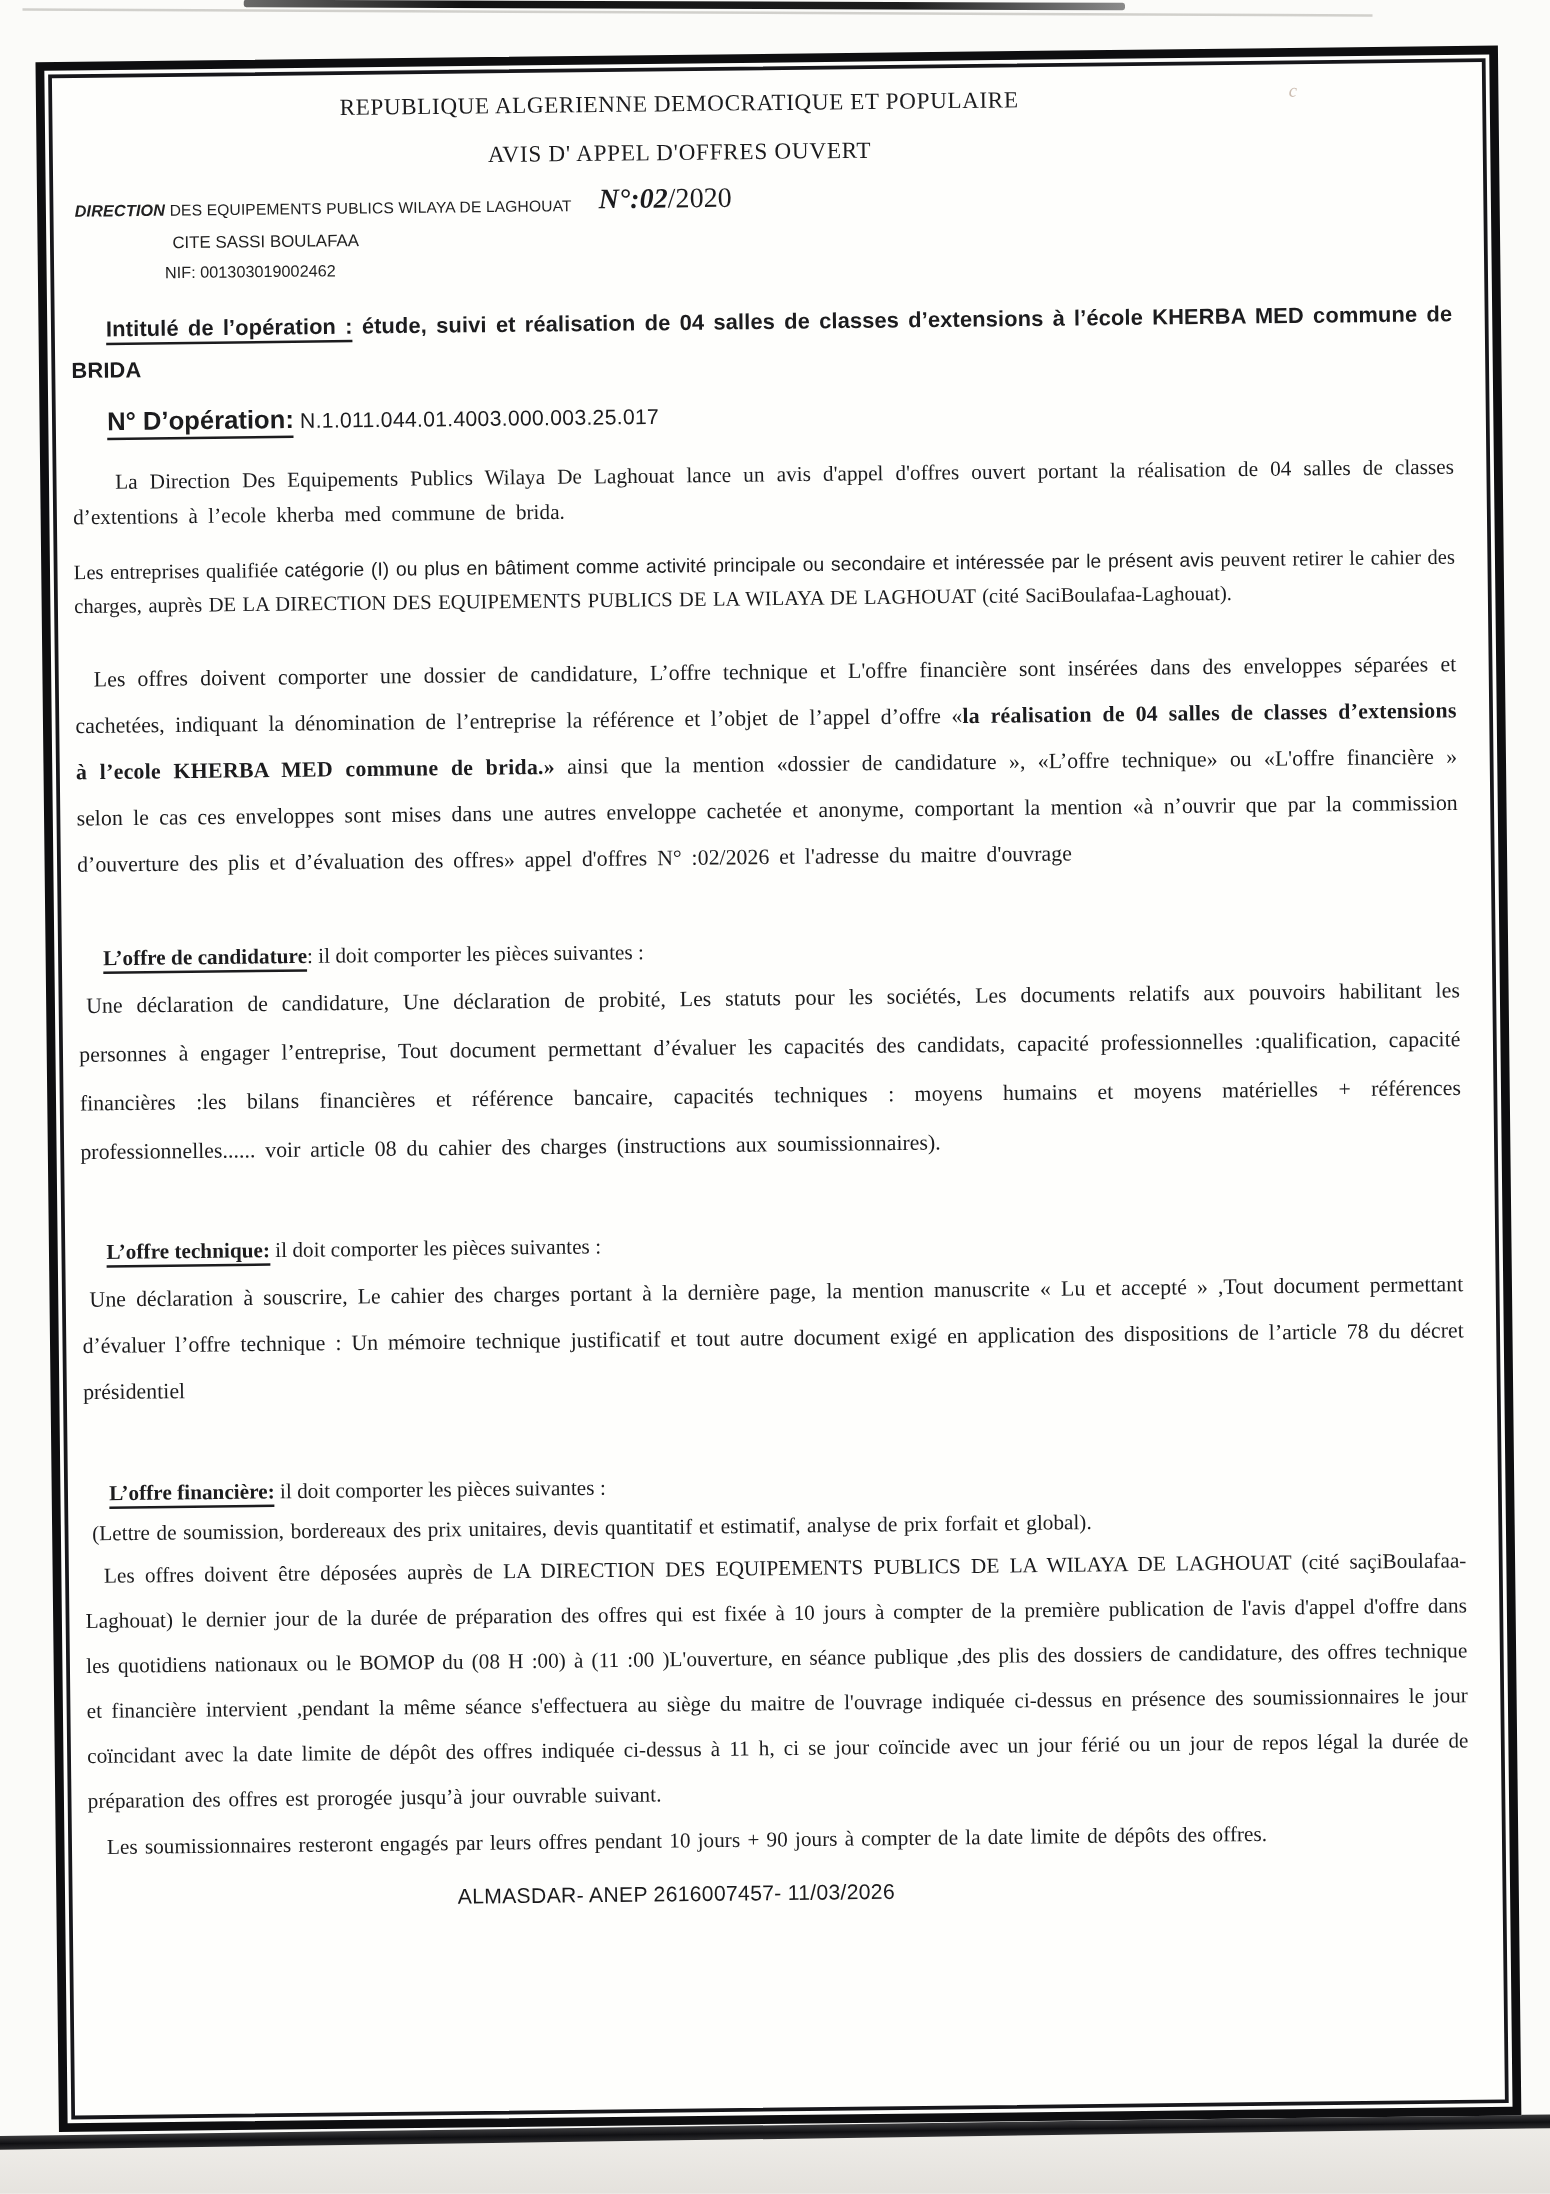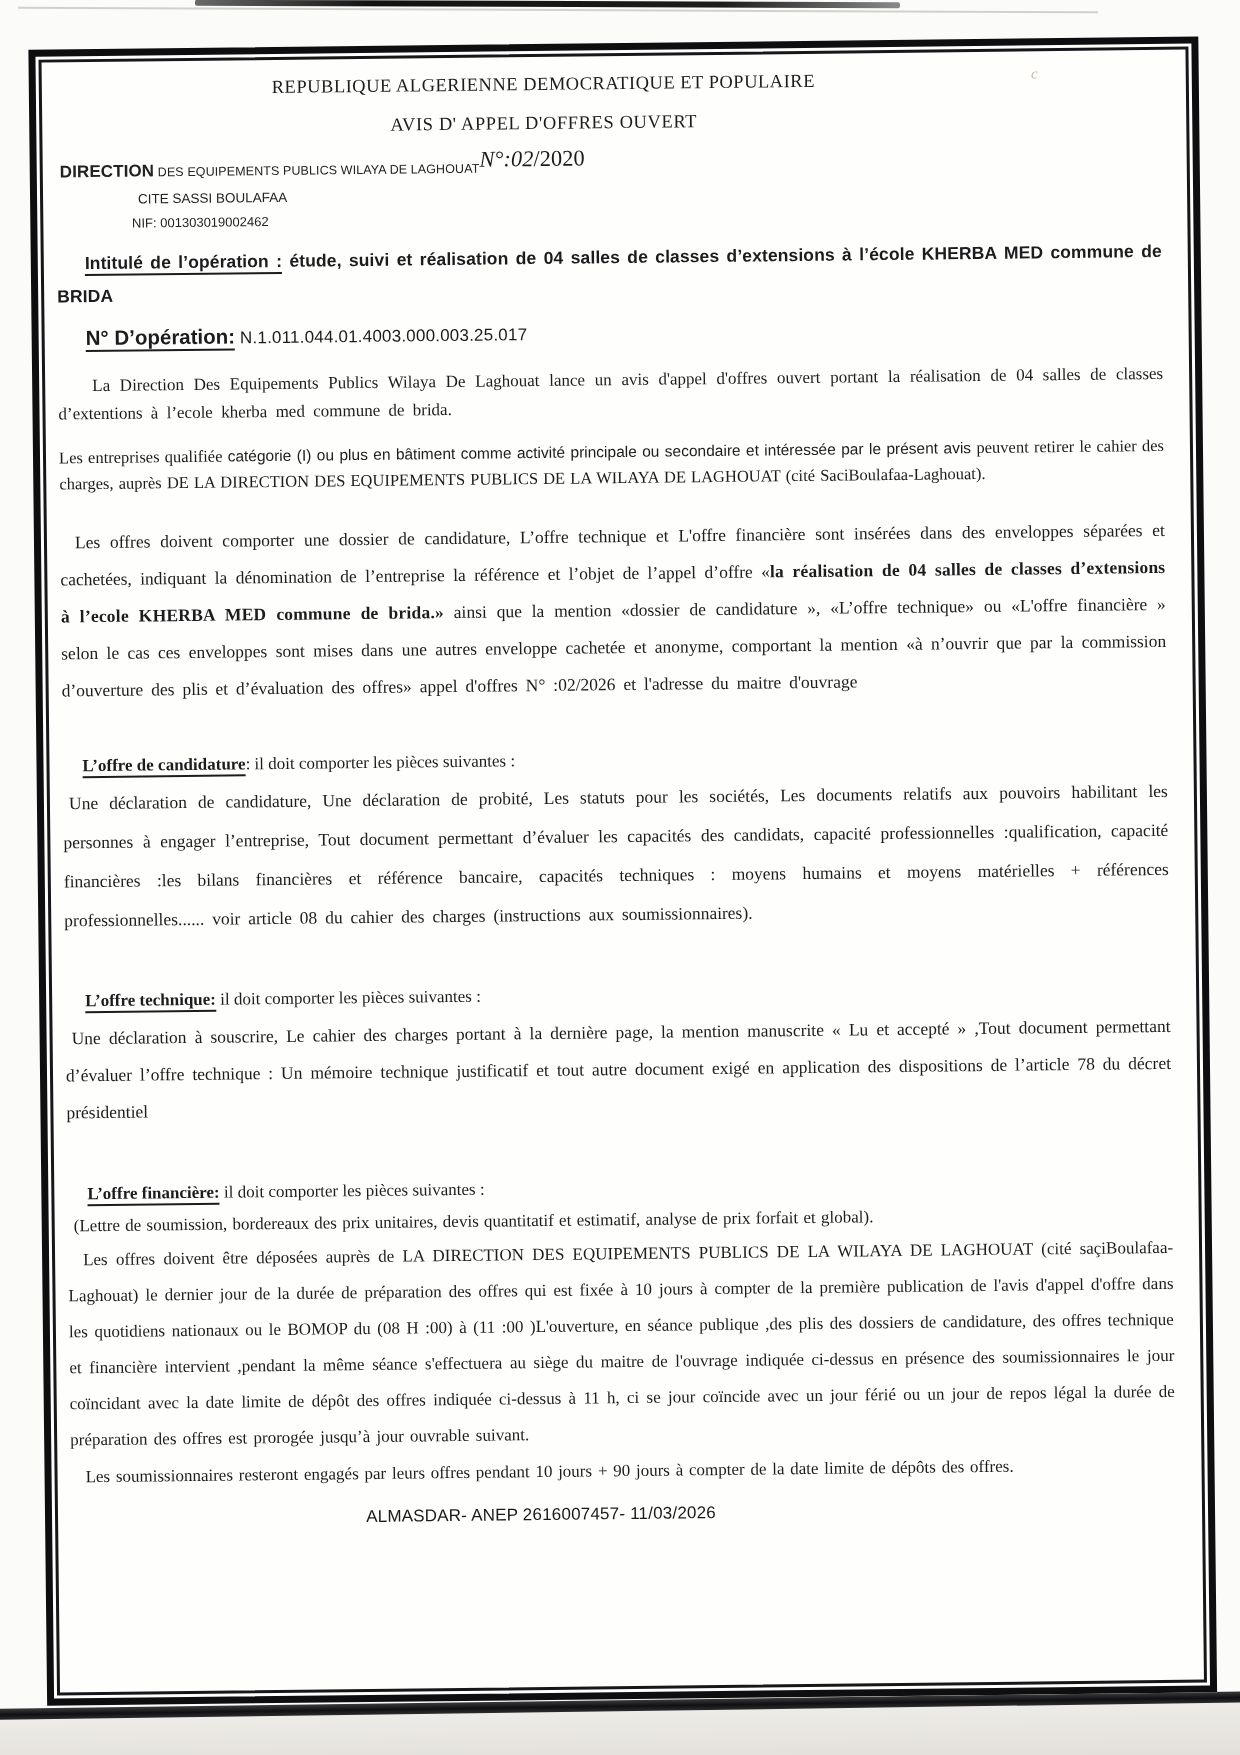--- a/index.html
+++ b/index.html
@@ -63,28 +63,28 @@
 
   .h-center { text-align: center; padding-right: 128px; }
   .h-republic { font-size: 18.5px; letter-spacing: .5px; margin-top: 9px; }
   .h-avis     { font-size: 18.5px; letter-spacing: .6px; margin-top: 15px; }
 
   .idrow { position: relative; height: 96px; margin-top: 9px; }
   .notice-number {
     position: absolute; left: calc(50% - 76px); transform: translateX(-50%);
     top: 0; font-size: 22.5px; white-space: nowrap;
   }
-  .notice-number .strong { font-weight: normal; font-style: italic; text-align: right; }
+  .notice-number .strong { font-weight: bold; font-style: italic; text-align: right; }
   .direction-block {
     position: absolute; left: 4px; top: 12px; width: 360px;
     font-family: "Liberation Sans", "DejaVu Sans", sans-serif;
     font-size: 12.5px; color: #222;
   }
   .direction-block .l1 { letter-spacing: .1px; white-space: nowrap; }
-  .direction-block .l1 b { font-size: 17px; }
+  .direction-block .l1 b { font-size: 13px; font-style: italic; }
   .direction-block .l2 { text-align: center; margin-top: 8px; font-size: 13.5px; padding-right: 55px; }
   .direction-block .l3 { text-align: center; margin-top: 7px; font-size: 13px; padding-right: 80px; }
 
   .sans { font-family: "Liberation Sans", "DejaVu Sans", sans-serif; }
 
   .op-title {
     font-family: "Liberation Sans", "DejaVu Sans", sans-serif;
     font-weight: bold; font-size: 17.5px; line-height: 33px;
     text-align: justify; text-indent: 28px; margin-top: 2px;
     letter-spacing: .1px;

